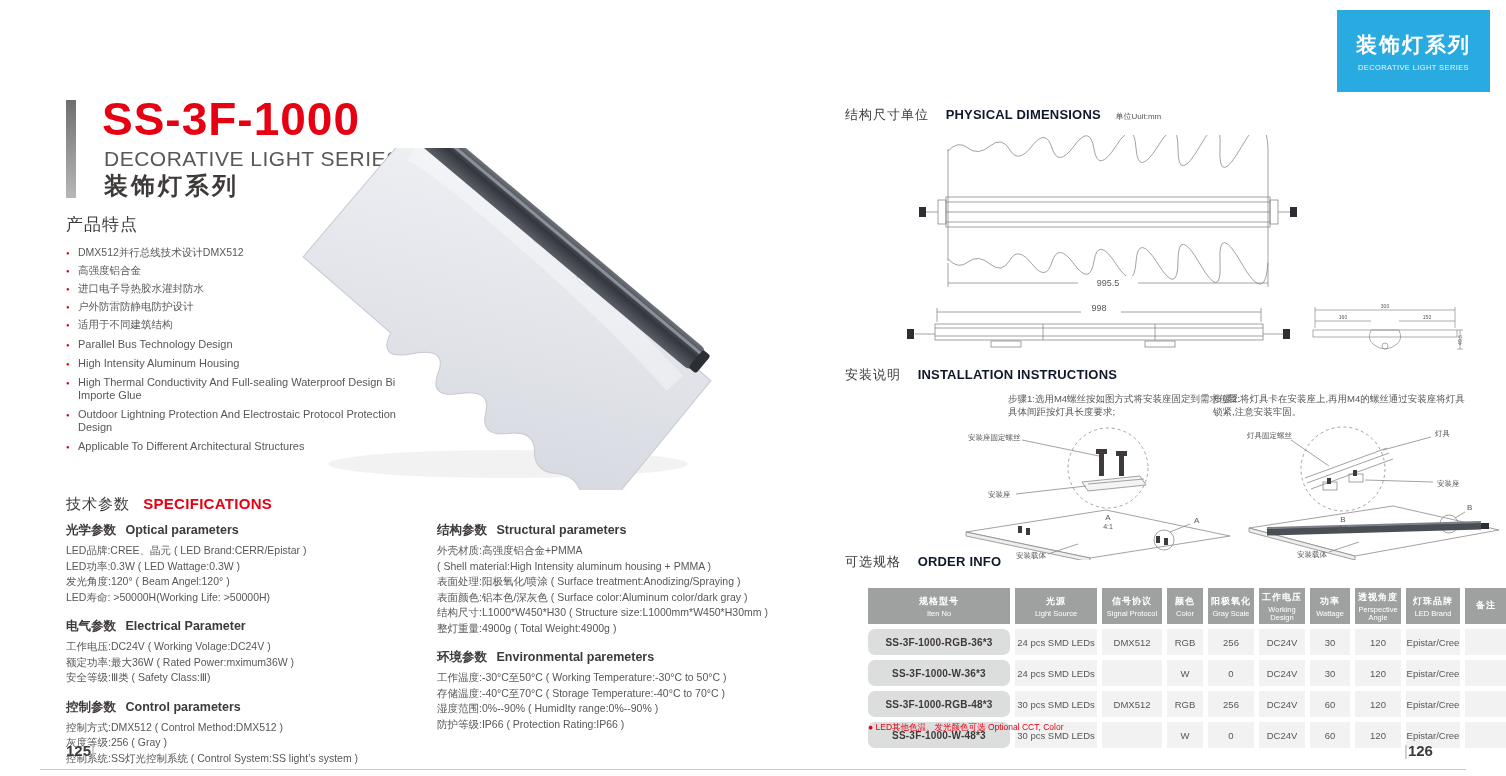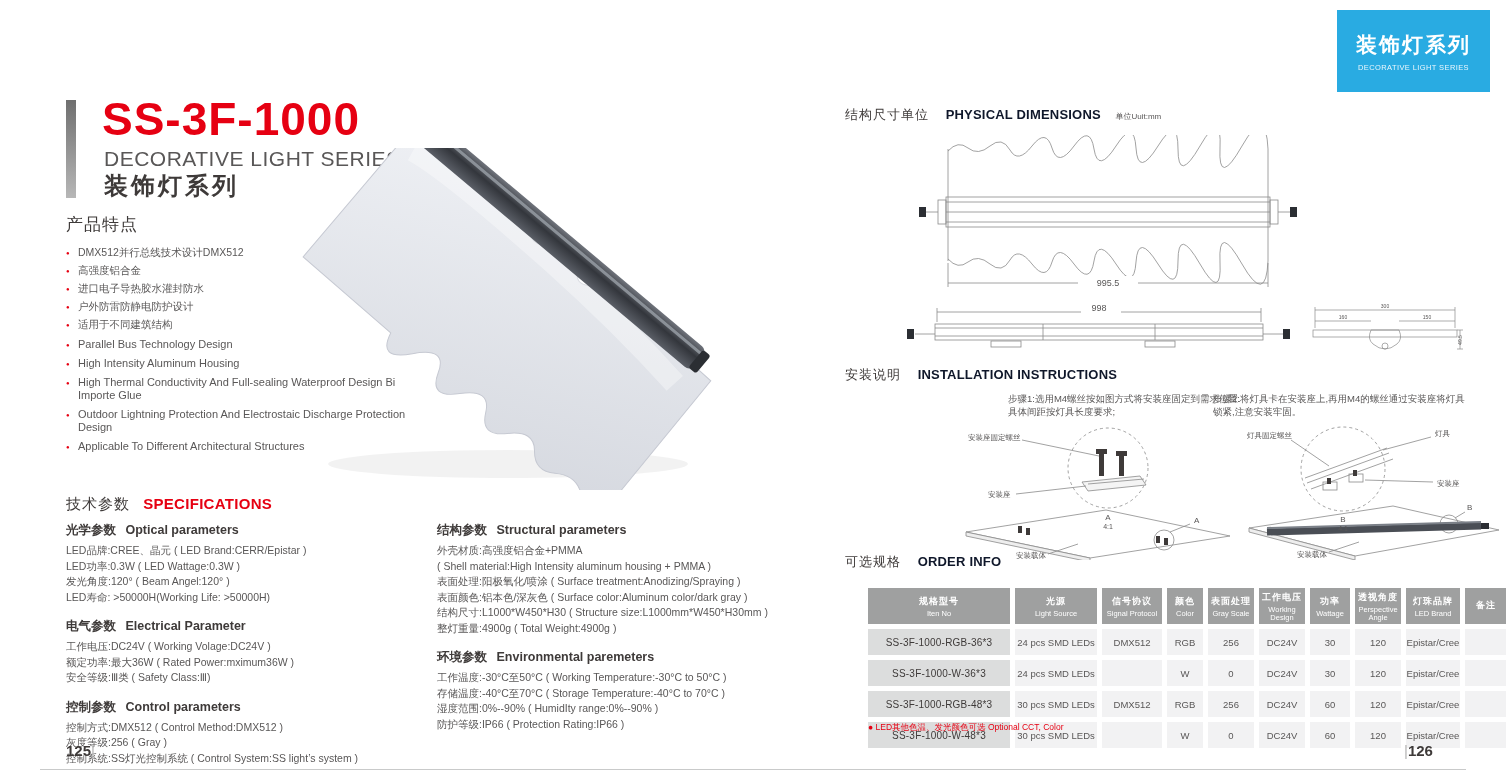--- a/index.html
+++ b/index.html
@@ -63,21 +63,21 @@
   
   .order-table { position:absolute; left:868px; top:588px; width:594px;
                  display:grid; grid-template-columns:142px 82px 60px 36px 46px 46px 40px 46px 54px 42px;
                  grid-auto-rows:auto; gap:5px; background:#fff; }
   .th { background:#9fa0a0; color:#fff; height:36px; display:flex; flex-direction:column;
         align-items:center; justify-content:center; text-align:center; }
   .th-cn { font-size:9px; font-weight:bold; letter-spacing:1px; }
   .th-en { font-size:7.5px; margin-top:2px; line-height:8px; }
   .td { background:#f2f2f3; height:26px; display:flex; align-items:center; justify-content:center;
         font-size:9.5px; color:#595757; }
-  .td.first { background:#dcdddd; font-weight:normal; font-size:10px; color:#3e3a39; letter-spacing:0.2px; }
+  .td.first { background:#dcdddd; font-weight:bold; font-size:10px; color:#3e3a39; letter-spacing:0.2px;border-radius:7px; }
   .order-note { position:absolute; left:868px; top:722px; font-size:8.5px; color:#e60012; }
 
   
   .pageno { position:absolute; top:742px; font-size:15px; font-weight:bold; color:#3e3a39; }
   .pageno-left { left:66px; }
   .pageno-right { left:1404px; }
   .pageno .bar { color:#b5b5b5; font-weight:normal; }
   .footer-line { position:absolute; left:40px; top:769px; width:1426px; height:1px; background:#c9caca; }
 </style>
 </head>
@@ -130,21 +130,21 @@
       <rect x="-214" y="-104" width="10" height="23" rx="3" fill="#2b2e33"></rect>
       <rect x="170" y="-104" width="10" height="23" rx="3" fill="#2b2e33"></rect>
     </g>
   </svg>
 
   <div class="en-feat">
     <ul class="bullets">
       <li>Parallel Bus Technology Design</li>
       <li>High Intensity Aluminum Housing</li>
       <li style="width:345px">High Thermal Conductivity And Full-sealing Waterproof Design Bi Importe Glue</li>
-      <li style="width:345px">Outdoor Lightning Protection And Electrostaic Discharge Protection Design</li>
+      <li style="width:345px">Outdoor Lightning Protection And Electrostaic Protocol Protection Design</li>
       <li>Applicable To Different Architectural Structures</li>
     </ul>
   </div>
 
   <div class="spec-head">
     <span>技术参数</span>
     <span class="red">SPECIFICATIONS</span>
   </div>
 
   <div class="spec-col1">
@@ -361,21 +361,21 @@
       </div>
     <div class="th">
         <span class="th-cn">信号协议</span>
         <span class="th-en">Signal Protocol</span>
       </div>
     <div class="th">
         <span class="th-cn">颜色</span>
         <span class="th-en">Color</span>
       </div>
     <div class="th">
-        <span class="th-cn">表面处理</span>
+        <span class="th-cn">阳极氧化</span>
         <span class="th-en">Gray Scale</span>
       </div>
     <div class="th">
         <span class="th-cn">工作电压</span>
         <span class="th-en">Working Design</span>
       </div>
     <div class="th">
         <span class="th-cn">功率</span>
         <span class="th-en">Wattage</span>
       </div>

